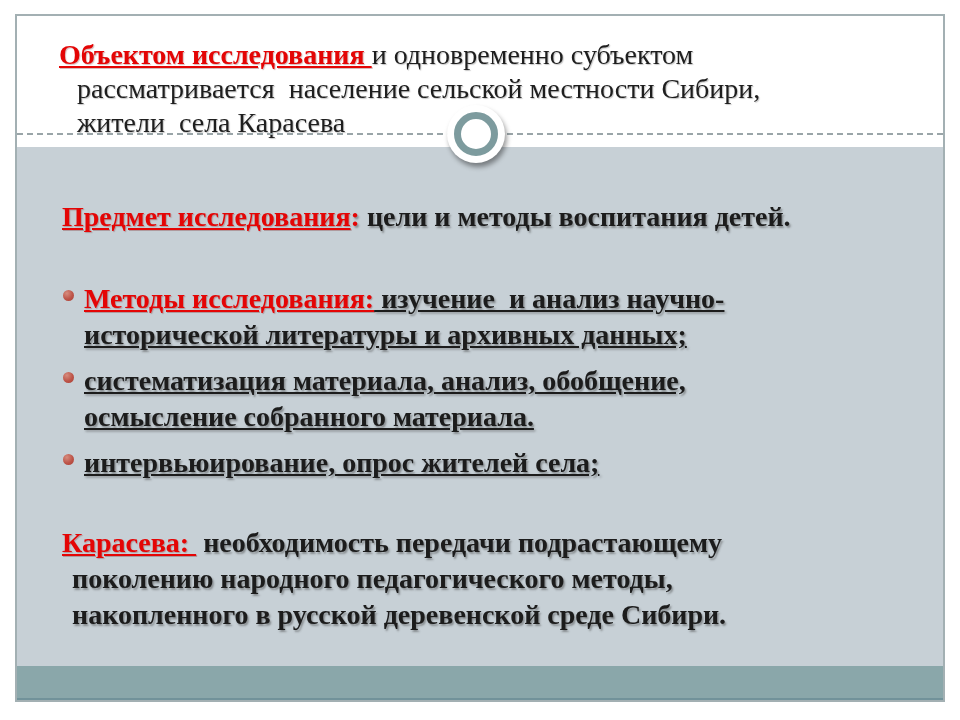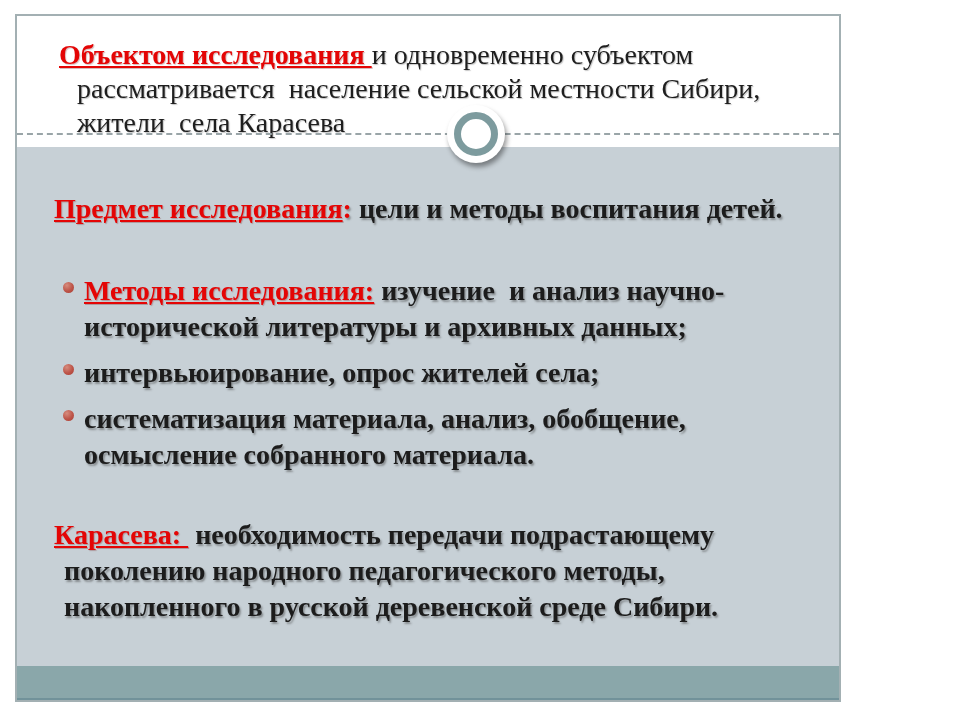--- a/index.html
+++ b/index.html
@@ -2,21 +2,21 @@
 <html><head>
 <meta charset="utf-8">
 <style>
   html,body{margin:0;padding:0;}
   body{
     width:960px;height:720px;position:relative;overflow:hidden;
     background:#ffffff;
     font-family:"Liberation Serif","DejaVu Serif",serif;
   }
   .slide-box{
-    position:absolute;left:15px;top:14px;width:826px;height:688px;
+    position:absolute;left:15px;top:14px;width:930px;height:688px;
     border:2px solid #a3b0b3;box-sizing:border-box;background:#4d7c0f;
   }
   
   .title-area{
     position:absolute;left:0;top:0;right:0;height:131px;background:#ffffff;
   }
   .title-text{
     margin:0;padding:22px 28px 0 60px;text-indent:-18px;
     font-size:28px;line-height:34px;color:#1e1e1e;
     white-space:pre-wrap;
@@ -38,25 +38,25 @@
     border:7px solid #7d9b9e;background:#ffffff;
   }
   
   .body-panel{
     position:absolute;left:0;right:0;top:131px;height:519px;
     background:#c7d0d6;
     padding:44px 36px 0 37px;box-sizing:border-box;
     font-weight:bold;font-size:28px;line-height:36px;color:#1c1c1c;
   }
   .body-panel .para{
-    margin:0;padding-left:10px;text-indent:-10px;white-space:pre-wrap;
+    margin:8px;padding-left:10px;text-indent:-10px;white-space:pre-wrap;
     text-shadow:1.5px 1.5px 2px rgba(60,60,60,.45);
   }
   ul.methods-list{
-    list-style:none;margin:46px 0 0;padding:0 0 0 9px;
+    list-style:none;margin:46px 0 0;padding:0 0 0 9px;text-decoration:underline;
   }
   ul.methods-list li{
     position:relative;padding-left:21px;white-space:pre-wrap;
     text-shadow:1.5px 1.5px 2px rgba(60,60,60,.45);
   }
   ul.methods-list li + li{margin-top:10px;}
   ul.methods-list li .dot{
     position:absolute;left:0;top:9px;width:11px;height:11px;border-radius:50%;
     background:radial-gradient(circle at 35% 30%, #d68c7e 0%, #bd5448 55%, #a93e35 100%);
   }
@@ -82,23 +82,23 @@
 жители  села Карасева</span></p>
     <div class="dashed-line"></div>
   </div>
 
   <div class="body-panel">
     <p class="para"><span class="red-lead">Предмет исследования</span><span class="red">:</span><span> цели и методы воспитания детей.</span></p>
 
     <ul class="methods-list">
       <li><span class="dot"></span><span class="red-lead">Методы исследования:</span><span> изучение  и анализ научно-
 исторической литературы и архивных данных;</span></li>
-      <li><span class="dot"></span><span>интервьюирование, опрос жителей села;</span></li>
       <li><span class="dot"></span><span>систематизация материала, анализ, обобщение,
 осмысление собранного материала.</span></li>
+      <li><span class="dot"></span><span>интервьюирование, опрос жителей села;</span></li>
     </ul>
 
     <p class="para hypothesis"><span class="red-lead">Карасева: </span><span> необходимость передачи подрастающему
 поколению народного педагогического методы,
 накопленного в русской деревенской среде Сибири.</span></p>
   </div>
 
   <div class="bottom-band"></div>
 
   <div class="circle-ornament">

